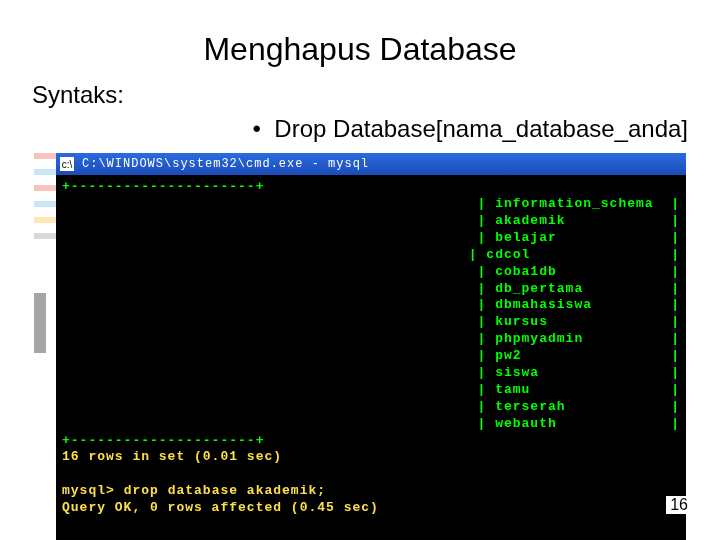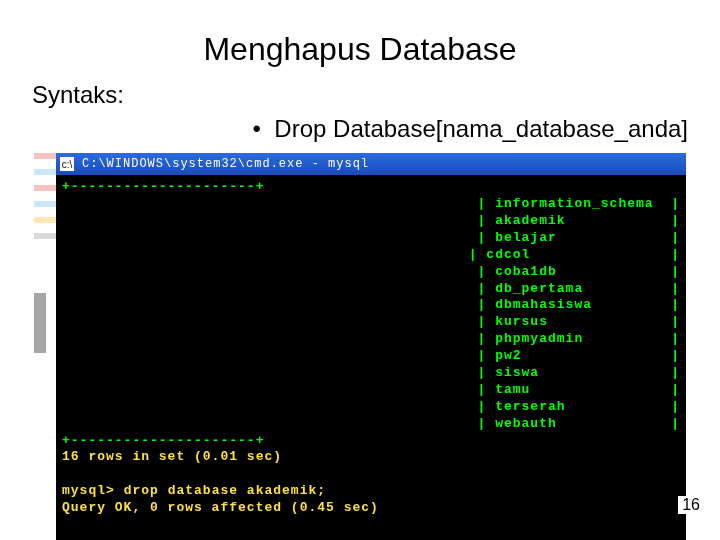--- a/index.html
+++ b/index.html
@@ -96,21 +96,21 @@
       font-weight: bold;
       line-height: 1.3;
       letter-spacing: 1px;
     }
     .green { color: #00ff00; }
     .white { color: #fde047; }
     .row-border { white-space: pre; }
     .db-row { white-space: pre; text-align: right; }
     .page-num {
       position: absolute;
-      right: 16px;
+      right: 28px;
       bottom: 26px;
       font-size: 16px;
       color: #000;
       font-family: Arial, sans-serif;
       background: #fff;
       padding: 0 4px;
     }
   </style>
 </head>
 <body>

